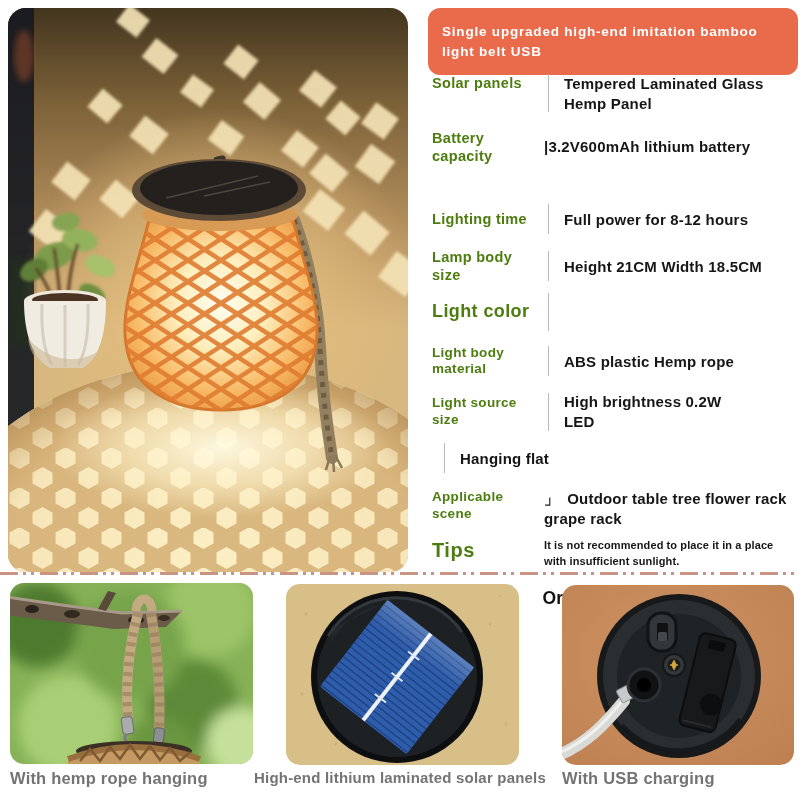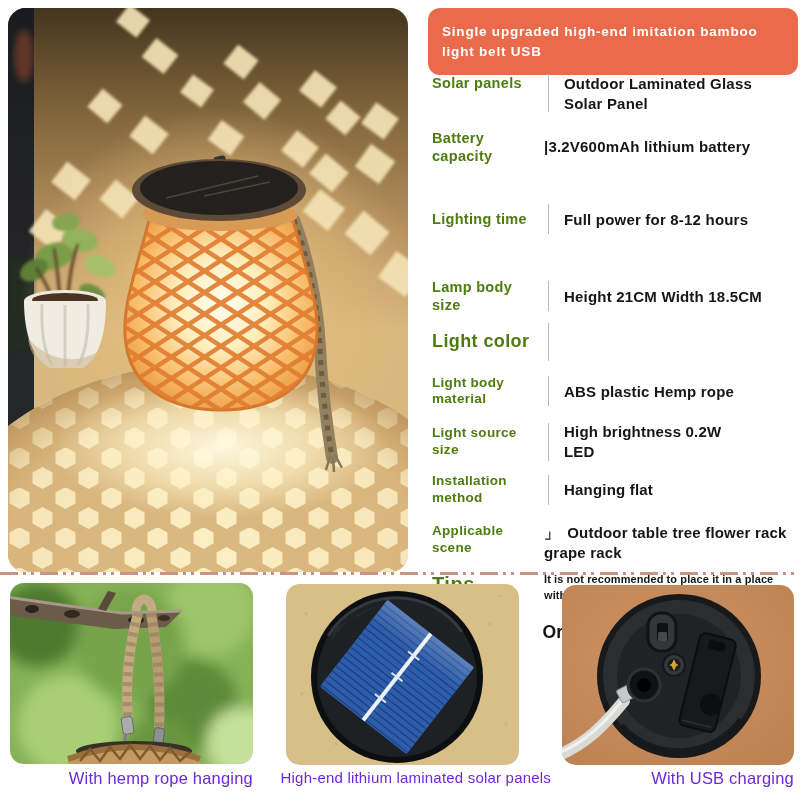--- a/index.html
+++ b/index.html
@@ -56,22 +56,22 @@
       #c99484 23px 26px, transparent 26px 31px,
       #c99484 31px 34px, transparent 34px 40px);
   }
   
   .shot{position:absolute;border-radius:14px;overflow:hidden;}
   .shot svg{display:block;}
   .shot1{left:10px;top:583px;width:243px;height:181px;}
   .shot2{left:286px;top:584px;width:233px;height:181px;}
   .shot3{left:562px;top:585px;width:232px;height:180px;}
   .caption{
-    position:absolute;top:769px;text-align:right;color:#6d28d9;
-    font-weight:normal;font-size:16.5px;letter-spacing:.2px;white-space:nowrap;
+    position:absolute;top:769px;text-align:left;color:#737373;
+    font-weight:bold;font-size:16.5px;letter-spacing:.2px;white-space:nowrap;
   }
   .cap1{left:10px;width:243px;}
   .cap2{left:254px;width:297px;font-size:15px;}
   .cap3{left:562px;width:232px;}
 </style>
 </head>
 <body>
 
 <div class="hero">
   <svg width="400" height="564" viewBox="0 0 400 564">
@@ -209,30 +209,30 @@
 
 <div class="banner">
   <span>Single upgraded high-end imitation bamboo light belt USB</span>
 </div>
 
 <div class="specs">
 
   <div class="spec-row align-top" style="margin-bottom:16px">
     <div class="spec-label">Solar panels</div>
     <div class="spec-div tall"></div>
-    <div class="spec-value">Outdoor Laminated Glass Solar Panel</div>
+    <div class="spec-value">Tempered Laminated Glass Hemp Panel</div>
   </div>
 
   <div class="spec-row" style="margin-bottom:39px">
     <div class="spec-label">Battery capacity</div>
     <div class="spec-div none"></div>
     <div class="spec-value lg">|3.2V600mAh lithium battery</div>
   </div>
 
-  <div class="spec-row" style="margin-bottom:44px">
+  <div class="spec-row" style="margin-bottom:14px">
     <div class="spec-label">Lighting time</div>
     <div class="spec-div"></div>
     <div class="spec-value lg">Full power for 8-12 hours</div>
   </div>
 
   <div class="spec-row" style="margin-bottom:8px">
     <div class="spec-label">Lamp body size</div>
     <div class="spec-div"></div>
     <div class="spec-value lg">Height 21CM Width 18.5CM</div>
   </div>
@@ -248,21 +248,20 @@
     <div class="spec-value lg">ABS plastic Hemp rope</div>
   </div>
 
   <div class="spec-row" style="margin-bottom:12px">
     <div class="spec-label sm">Light source size</div>
     <div class="spec-div tall"></div>
     <div class="spec-value narrow">High brightness 0.2W LED</div>
   </div>
 
   <div class="spec-row" style="margin-bottom:16px">
-    <div class="spec-label sm">Installation method</div>
     <div class="spec-div"></div>
     <div class="spec-value lg">Hanging flat</div>
   </div>
 
   <div class="spec-row align-top" style="margin-bottom:10px">
     <div class="spec-label sm">Applicable scene</div>
     <div class="spec-div none"></div>
     <div class="spec-value"><span class="spec-marker">」</span><span>Outdoor table tree flower rack grape rack</span></div>
   </div>
 

